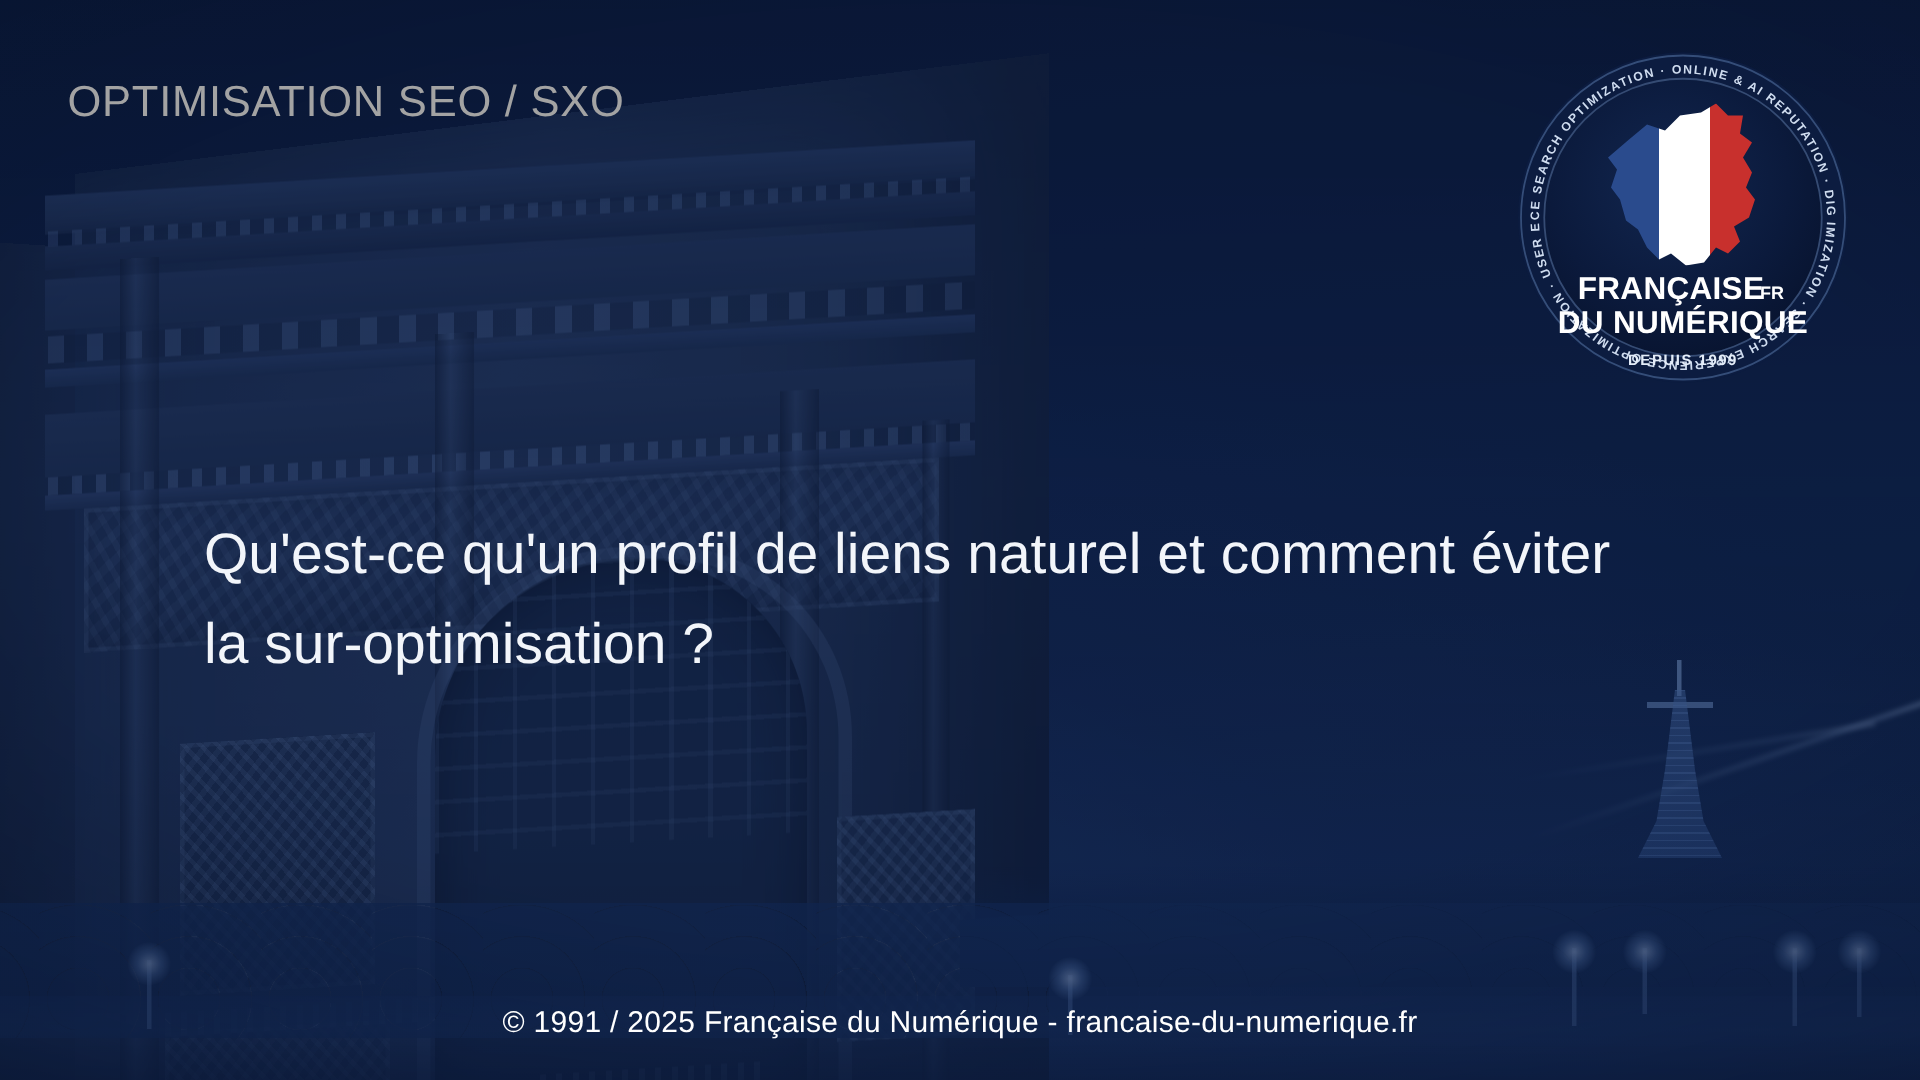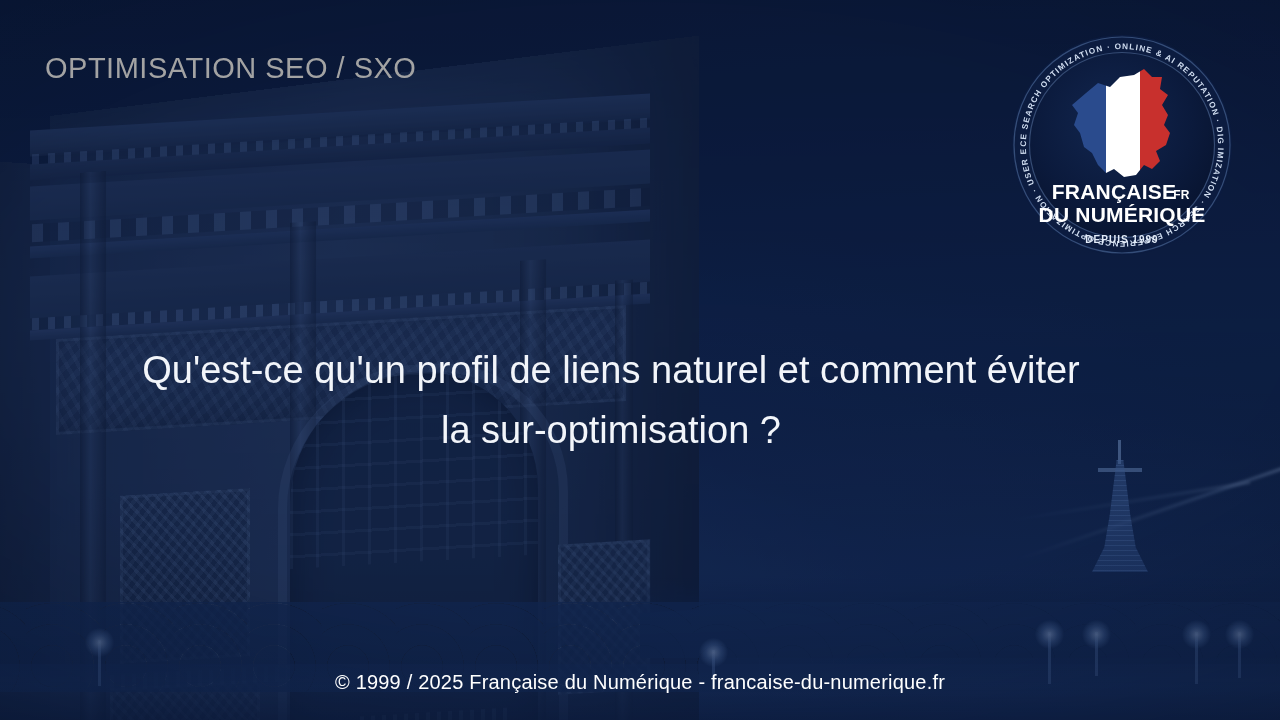--- a/index.html
+++ b/index.html
@@ -307,21 +307,20 @@
 
   .headline {
     position: absolute;
     left: 136px;
     top: 340px;
     width: 950px;
     font-size: 38px;
     line-height: 1.58;
     color: #f2f5fa;
     font-weight: 400;
-    text-align: center;
   }
 
   .footer {
     position: absolute;
     left: 0;
     right: 0;
     bottom: 26px;
     text-align: center;
     font-size: 20px;
     color: #ffffff;
@@ -404,21 +403,21 @@
 
     <div class="bg-tint"></div>
     <div class="bg-tint2"></div>
     <div class="bg-vignette"></div>
   </div>
 
   <div class="eyebrow">OPTIMISATION SEO / SXO</div>
 
   <div class="headline">Qu'est-ce qu'un profil de liens naturel et comment éviter la sur-optimisation ?</div>
 
-  <div class="footer">© 1999 / 2025 Française du Numérique - francaise-du-numerique.fr</div>
+  <div class="footer">© 1991 / 2025 Française du Numérique - francaise-du-numerique.fr</div>
 
   <div class="logo">
     <svg viewBox="0 0 224 224" xmlns="http://www.w3.org/2000/svg" aria-hidden="true">
       <defs>
         <path id="ringTop" d="M 112,112 m -96,0 a 96,96 0 1,1 192,0" fill="none"></path>
         <path id="ringBottom" d="M 112,112 m 96,0 a 96,96 0 1,1 -192,0" fill="none"></path>
         <radialGradient id="discGrad" cx="45%" cy="38%" r="72%">
           <stop offset="0%" stop-color="#12264f"></stop>
           <stop offset="60%" stop-color="#0b1a3c"></stop>
           <stop offset="100%" stop-color="#07122c"></stop>

